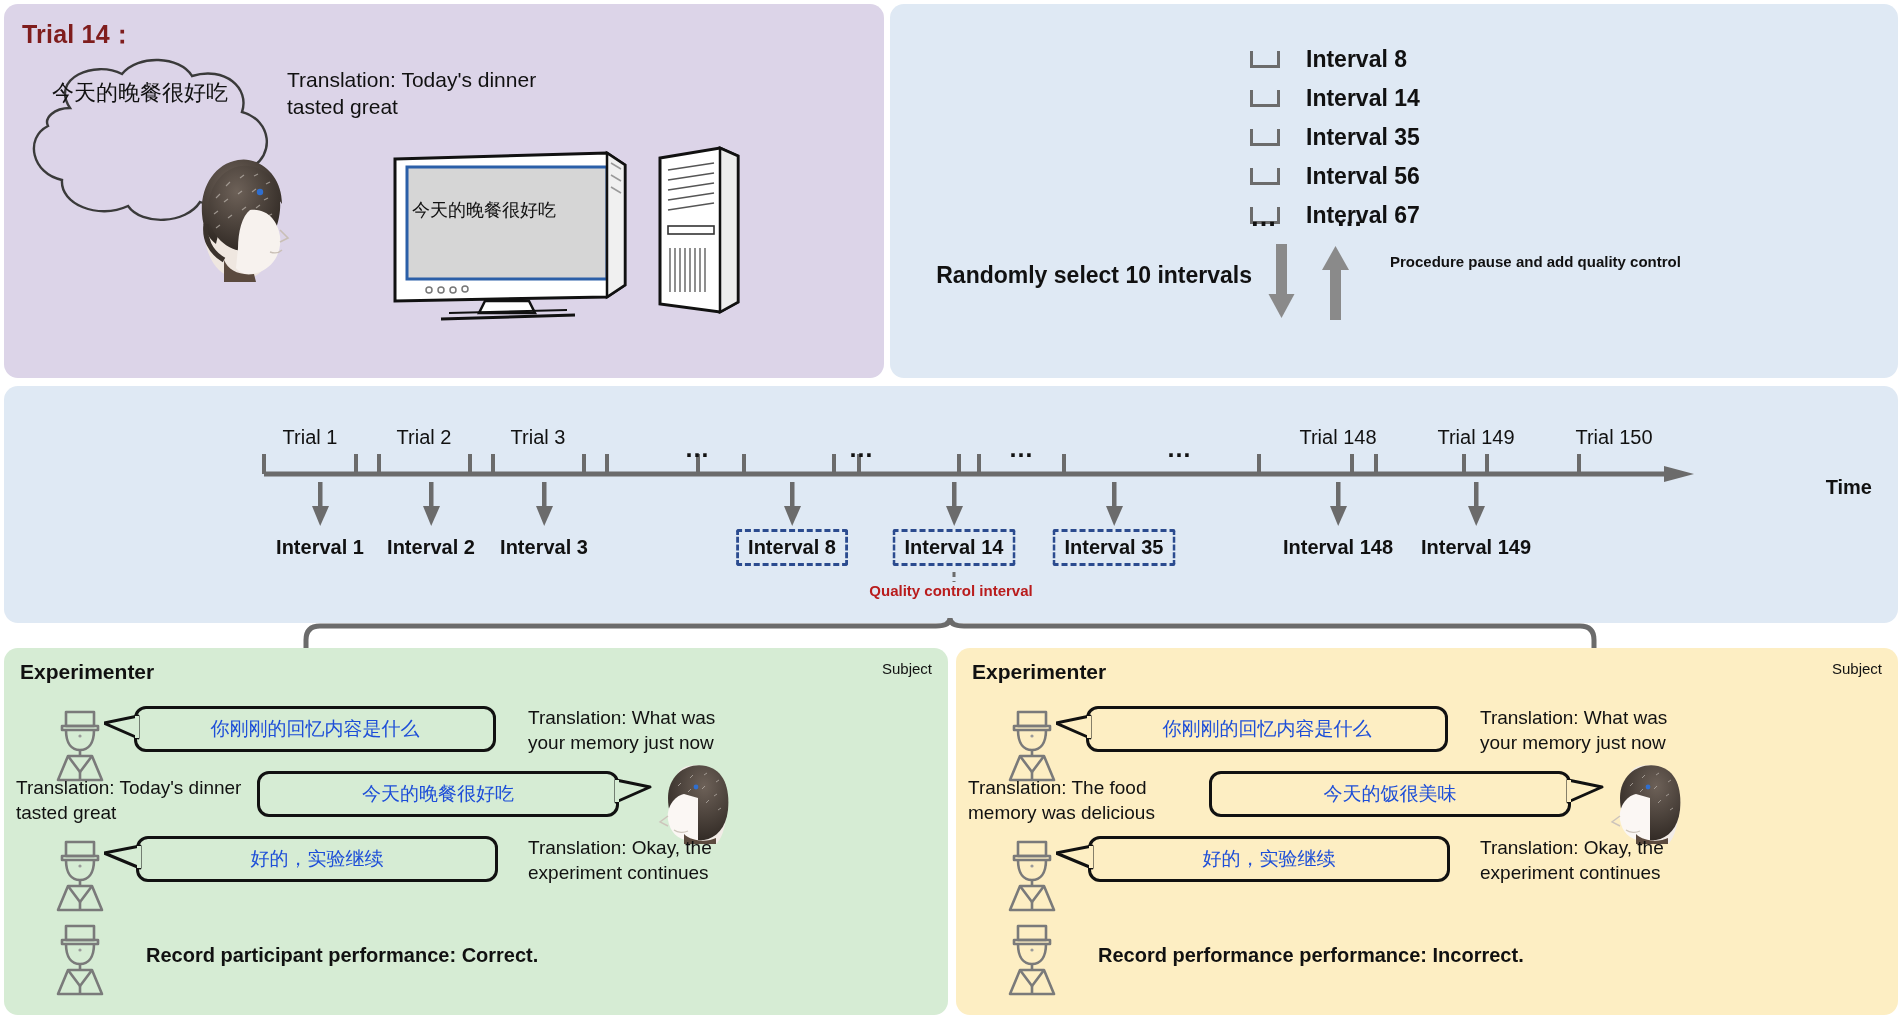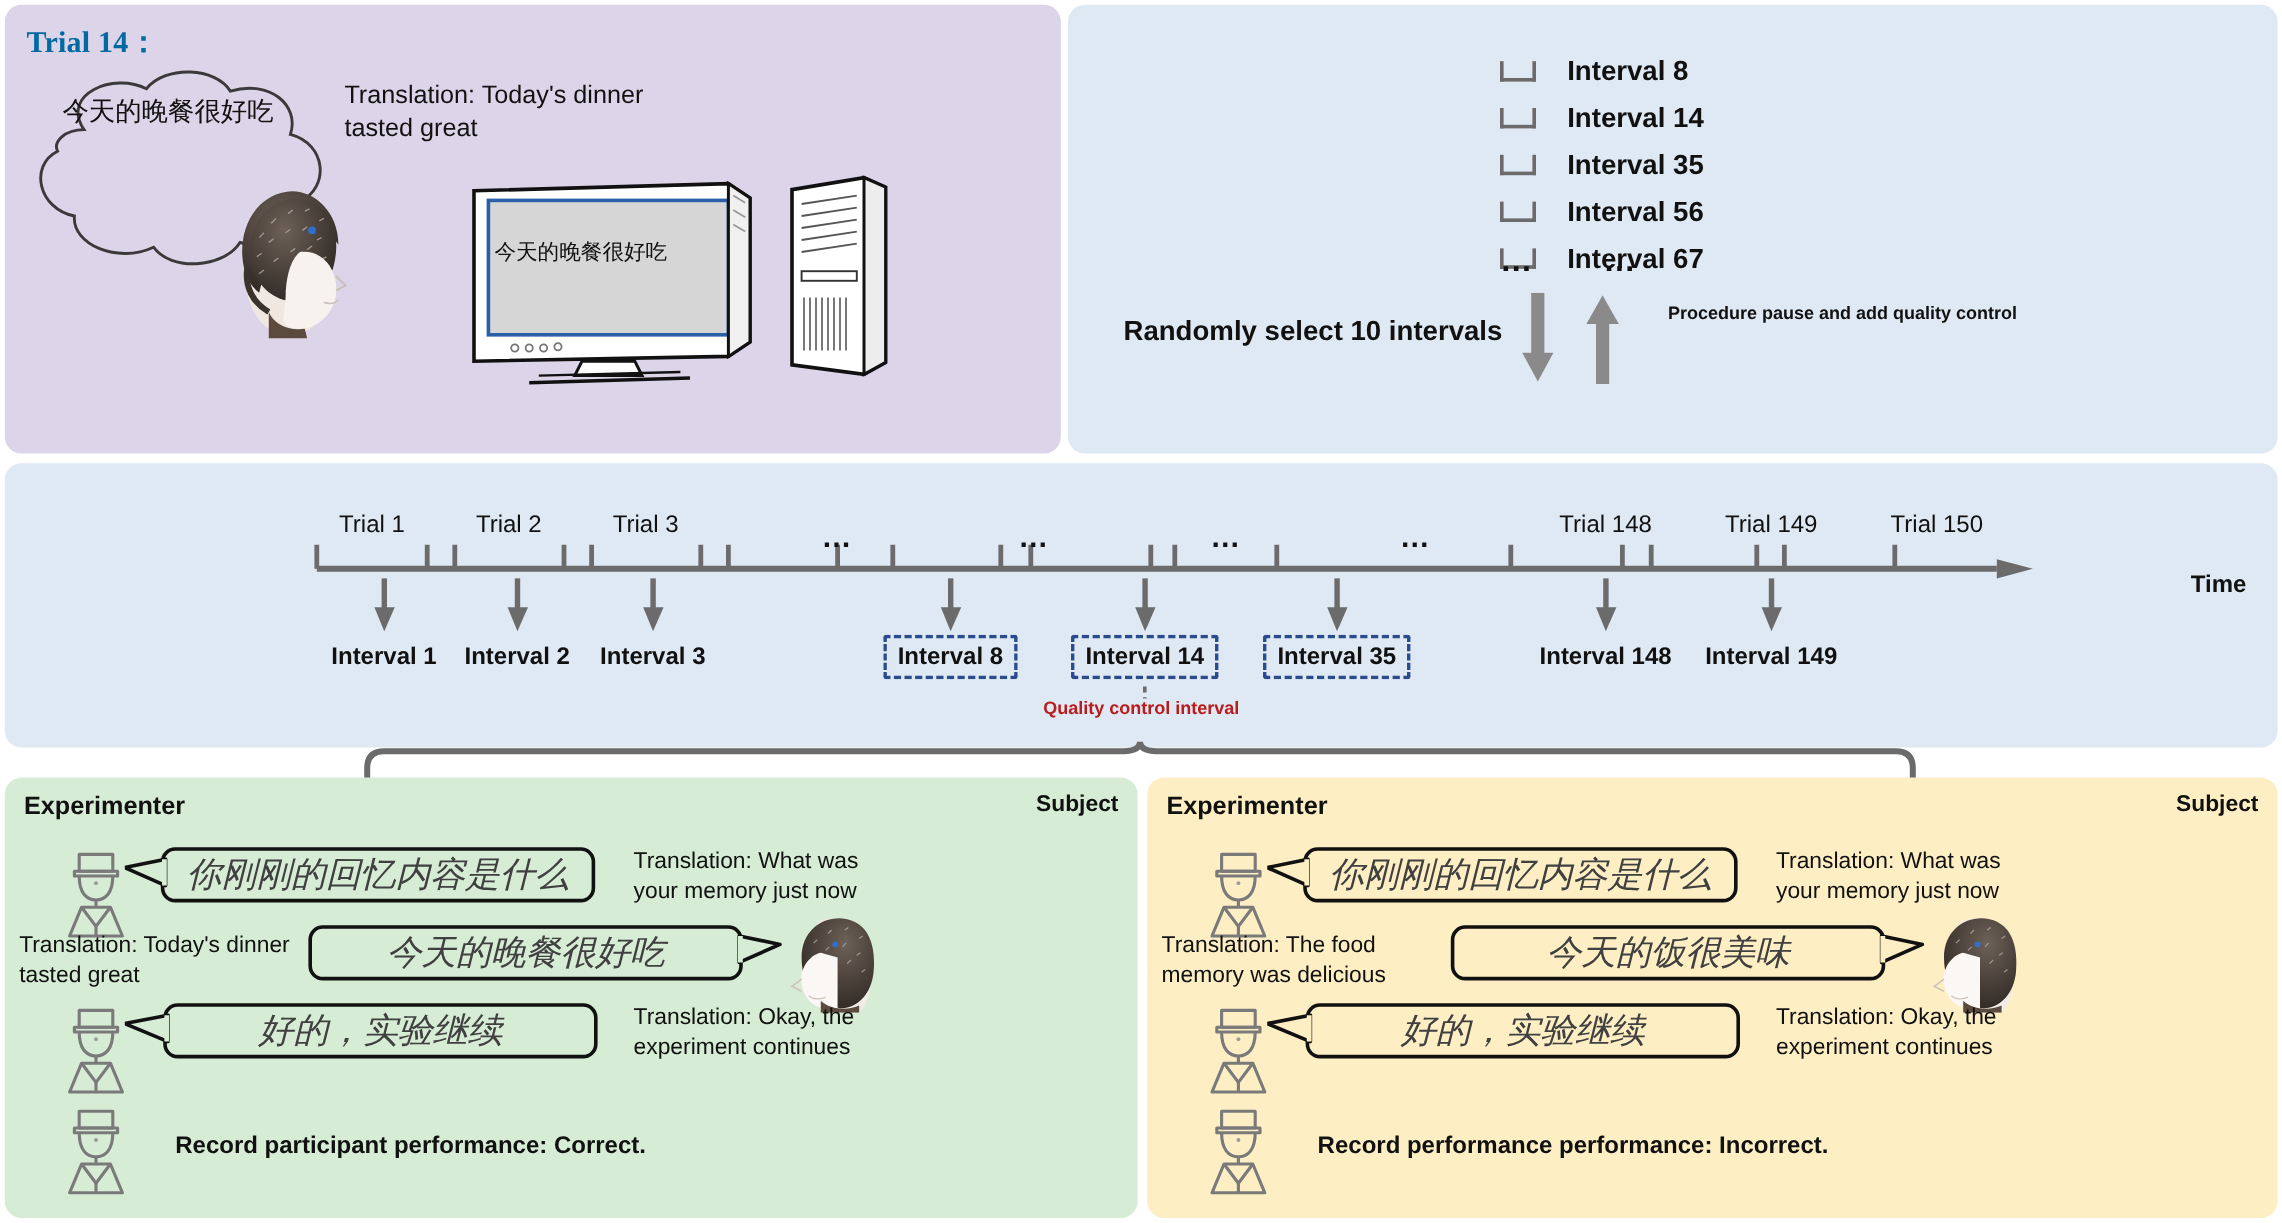--- a/index.html
+++ b/index.html
@@ -17,23 +17,22 @@
   .panel { position: absolute; box-sizing: border-box; }
 
   
   #panel-trial {
     left: 4px; top: 4px; width: 880px; height: 374px;
     background: #dcd4e8;
     border-radius: 14px;
   }
   #trial-title {
     position: absolute; left: 18px; top: 14px;
-    font-size: 25px; font-weight: bold; color: #0369a1;
+    font-size: 25px; font-weight: bold; color: #7f1d1d;
     letter-spacing: .2px;
-    font-family: Liberation Serif, serif;
   }
   #thought-bubble-wrap {
     position: absolute; left: 6px; top: 52px; width: 310px; height: 190px;
   }
   #thought-text {
     position: absolute; left: 48px; top: 74px;
     font-size: 22px; color: #111;
     font-family: "DejaVu Sans", sans-serif;
     white-space: nowrap;
   }
@@ -141,36 +140,35 @@
     left: 956px; top: 648px; width: 942px; height: 367px;
     background: #fdeec3;
     border-radius: 14px;
   }
   .role-exp {
     position: absolute; left: 16px; top: 12px;
     font-size: 21px; font-weight: bold; color: #111;
   }
   .role-sub {
     position: absolute; right: 16px; top: 12px;
-    font-size: 19px; font-weight: bold; color: #111;
+    font-size: 15px; font-weight: normal; color: #111;
   }
   .doctor { position: absolute; width: 56px; height: 76px; }
   .headfig { position: absolute; width: 76px; height: 86px; }
 
   .bubble {
     position: absolute;
     border: 3px solid #111;
     border-radius: 12px;
     background: transparent;
     display: flex; align-items: center; justify-content: center;
     font-family: "DejaVu Sans", sans-serif;
-    font-size: 29px; color: #404040;
+    font-size: 19px; color: #1d4ed8;
     box-sizing: border-box;
     white-space: nowrap;
-    font-style: italic;
   }
   .tail { position: absolute; }
   .trans {
     position: absolute; font-size: 19px; color: #111; line-height: 1.3;
   }
   .record {
     position: absolute; font-size: 20px; font-weight: bold; color: #111;
     white-space: nowrap;
   }
 </style>

